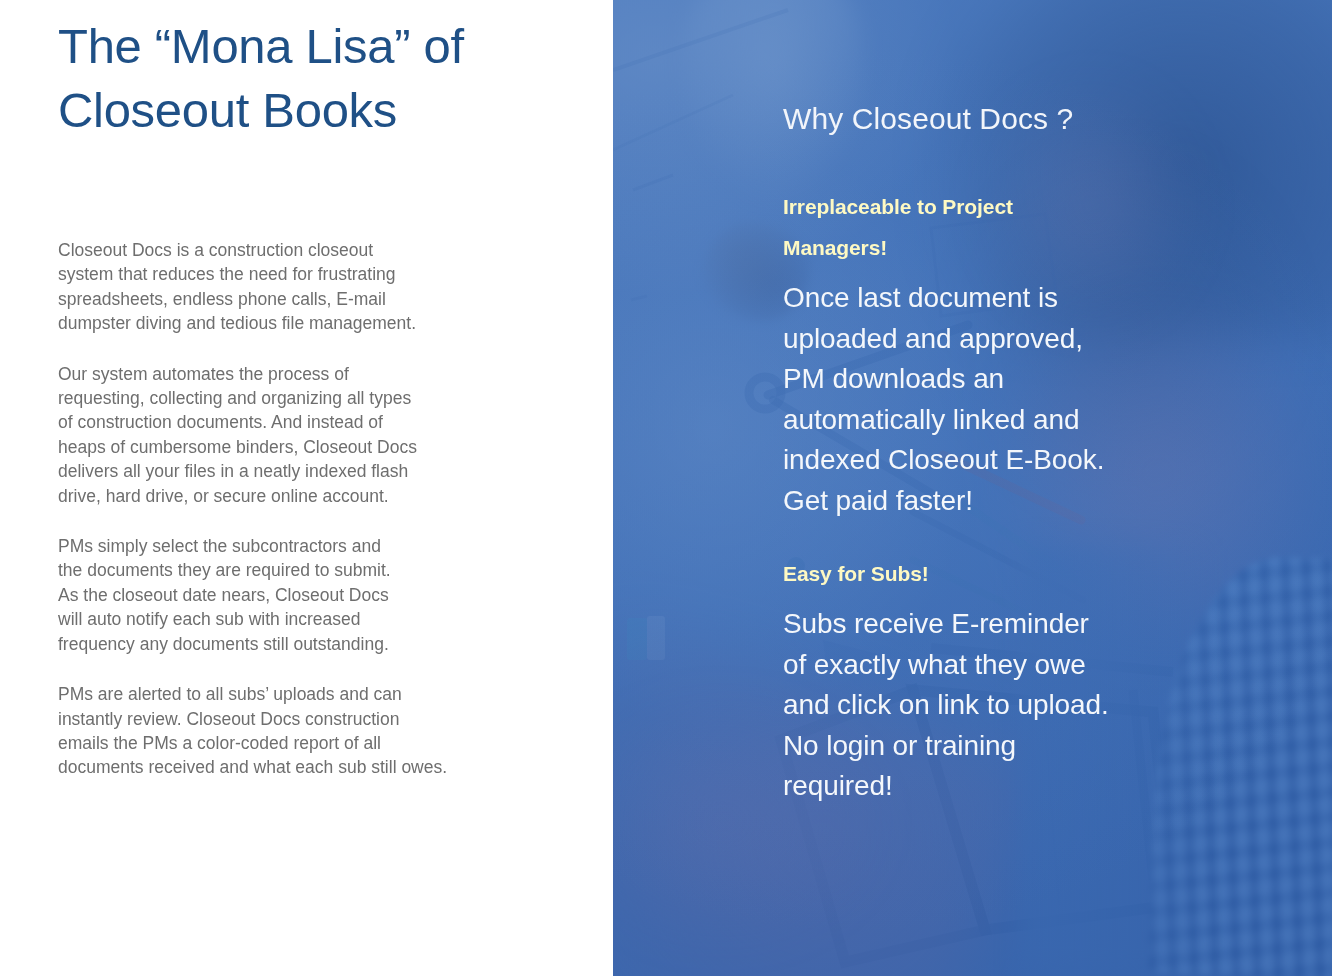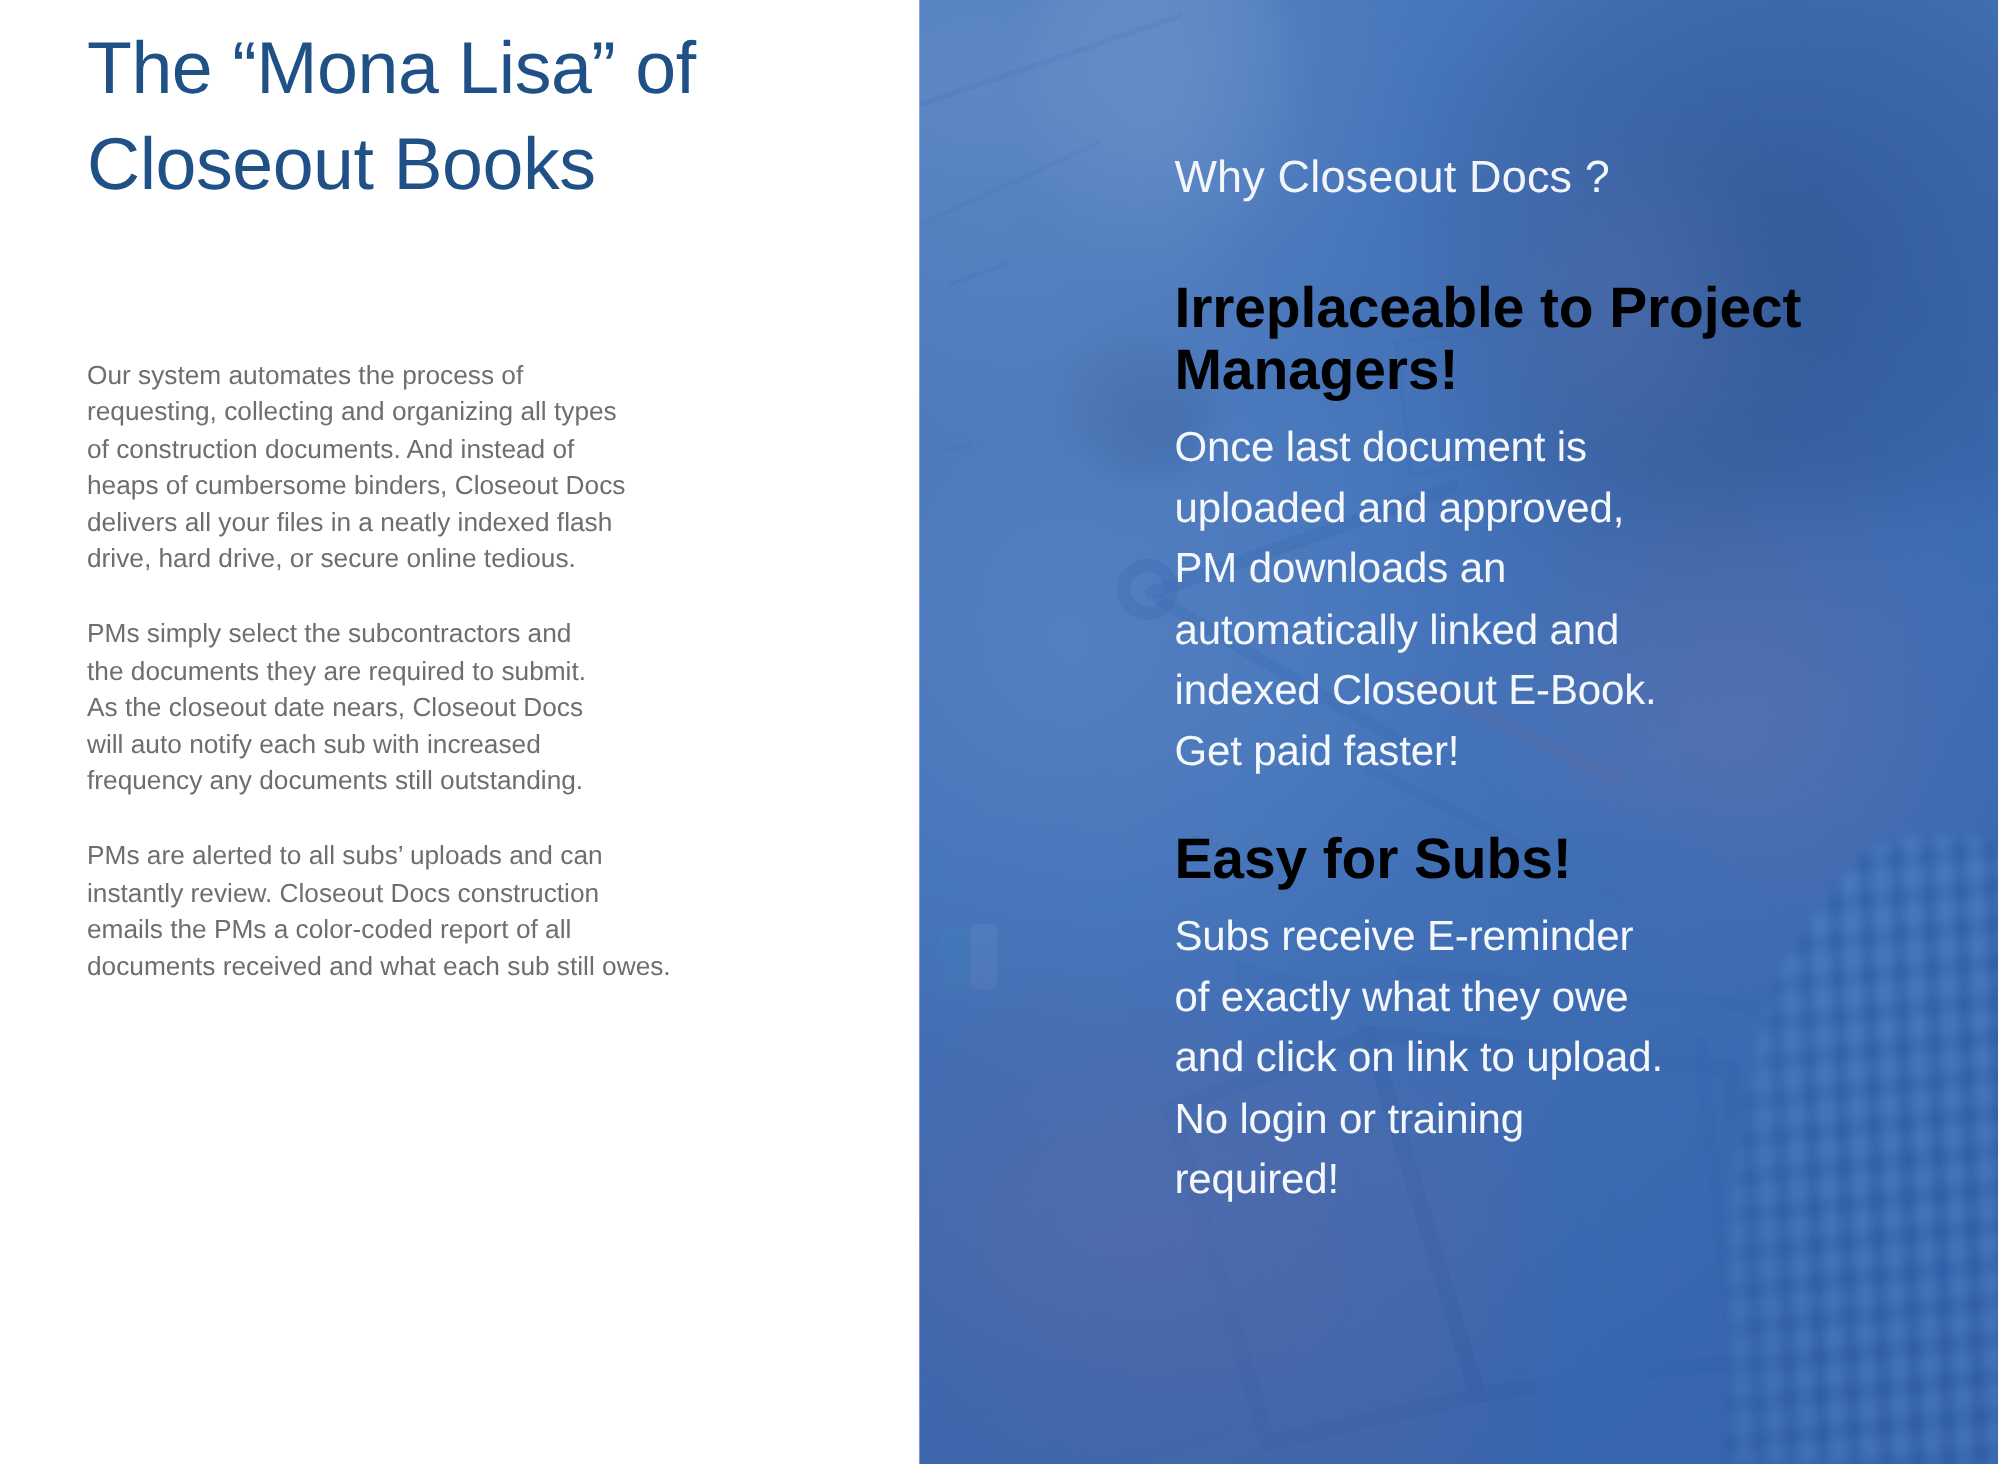--- a/index.html
+++ b/index.html
@@ -256,24 +256,24 @@
 
   .right-blocks {
     position: absolute;
     top: 186px;
     left: 0;
     width: 420px;
   }
 
   .rb-title {
     margin: 0 0 10px 0;
-    color: #000000;
+    color: #fef9c3;
     font-family: "Liberation Sans", sans-serif;
     font-weight: 700;
-    font-size: 38px;
+    font-size: 21px;
     line-height: 41px;
     letter-spacing: -0.1px;
     white-space: pre-line;
   }
 
   .rb-body {
     margin: 0 0 32px 0;
     color: #f4f7fb;
     font-family: "Liberation Sans", sans-serif;
     font-weight: 400;
@@ -288,26 +288,30 @@
 <body>
 
 <div class="slide">
 
   <section class="left-panel">
 
     <h1 class="page-title">The “Mona Lisa” of
 Closeout Books</h1>
 
     <div class="body-copy">
+      <p class="body-para">Closeout Docs is a construction closeout
+system that reduces the need for frustrating
+spreadsheets, endless phone calls, E-mail
+dumpster diving and tedious file management.</p>
       <p class="body-para">Our system automates the process of
 requesting, collecting and organizing all types
 of construction documents. And instead of
 heaps of cumbersome binders, Closeout Docs
 delivers all your files in a neatly indexed flash
-drive, hard drive, or secure online tedious.</p>
+drive, hard drive, or secure online account.</p>
       <p class="body-para">PMs simply select the subcontractors and
 the documents they are required to submit.
 As the closeout date nears, Closeout Docs
 will auto notify each sub with increased
 frequency any documents still outstanding.</p>
       <p class="body-para">PMs are alerted to all subs’ uploads and can
 instantly review. Closeout Docs construction
 emails the PMs a color-coded report of all
 documents received and what each sub still owes.</p>
     </div>

